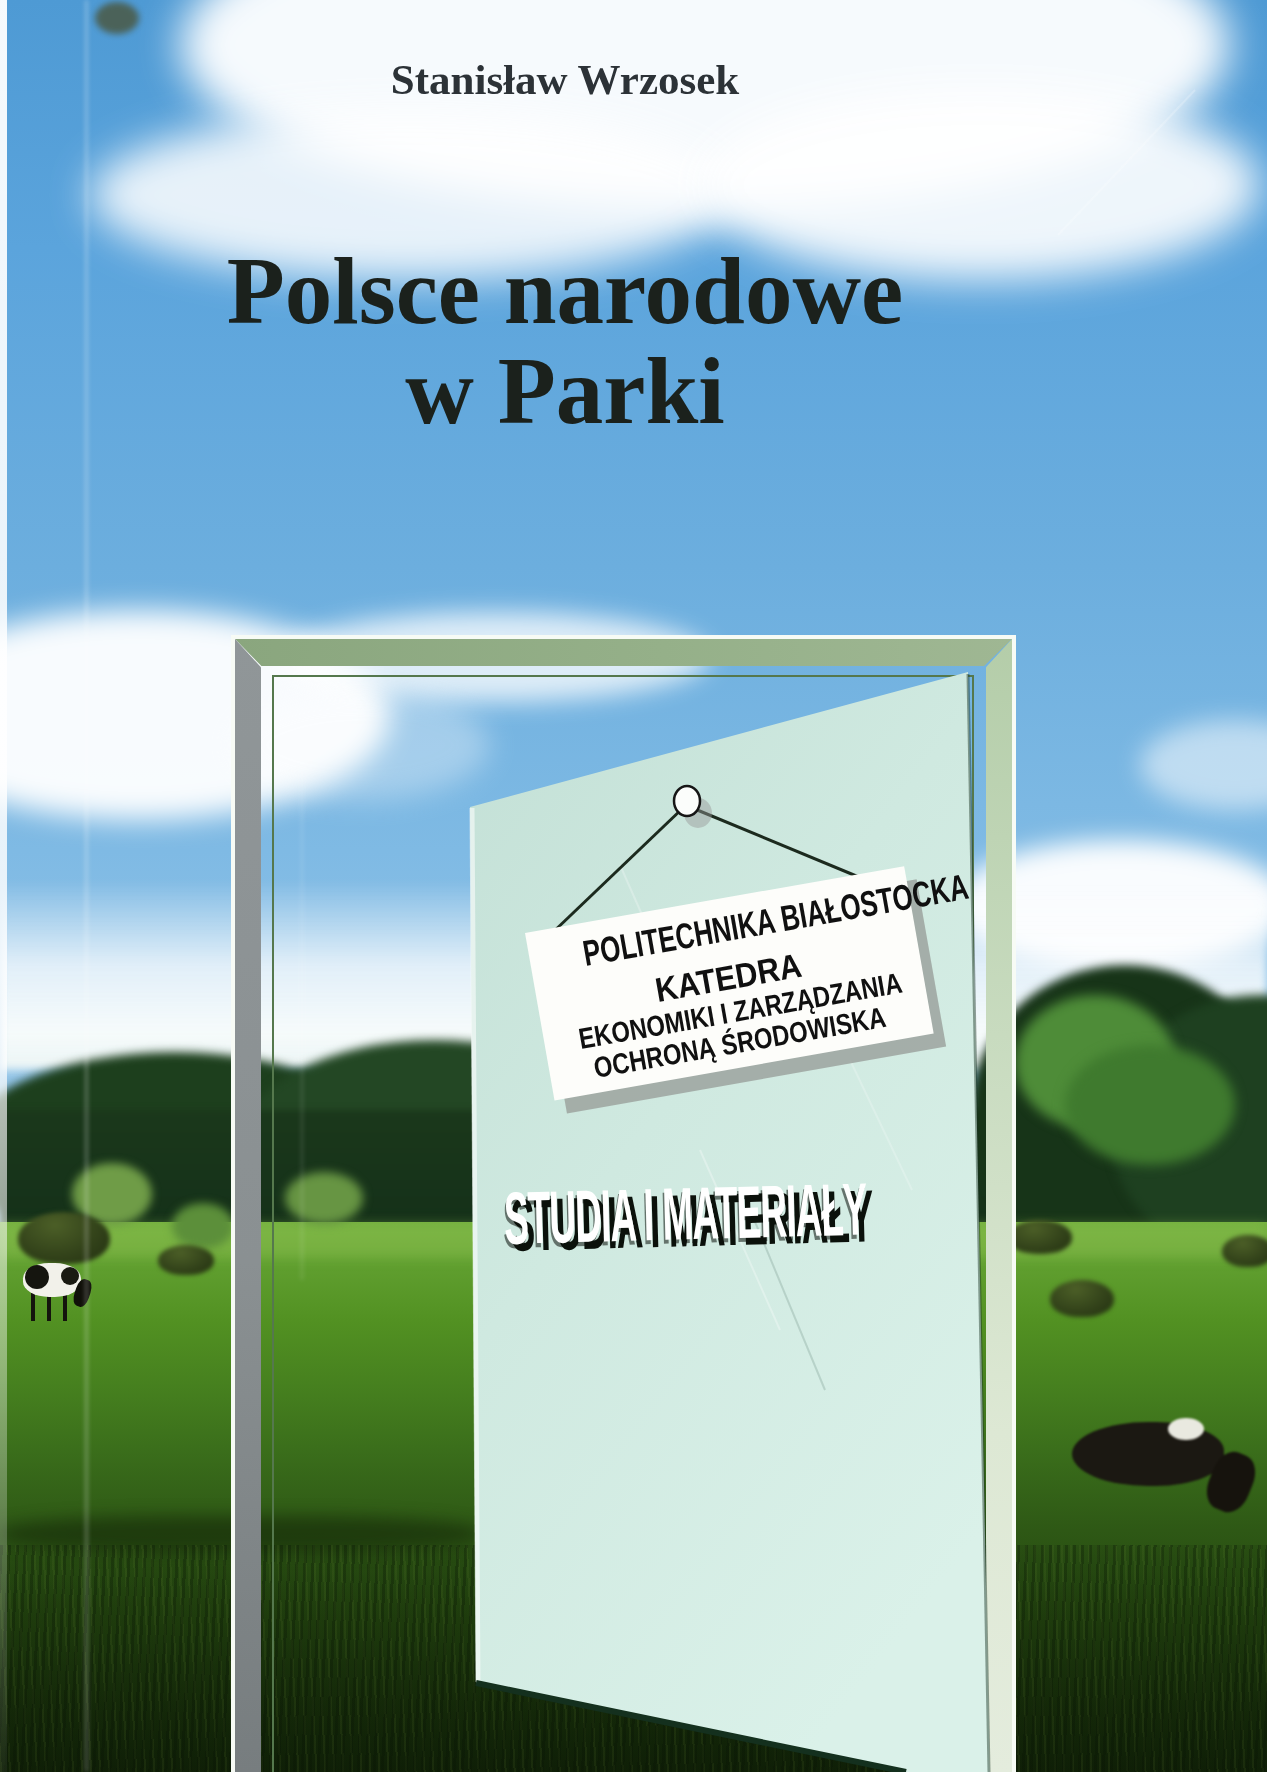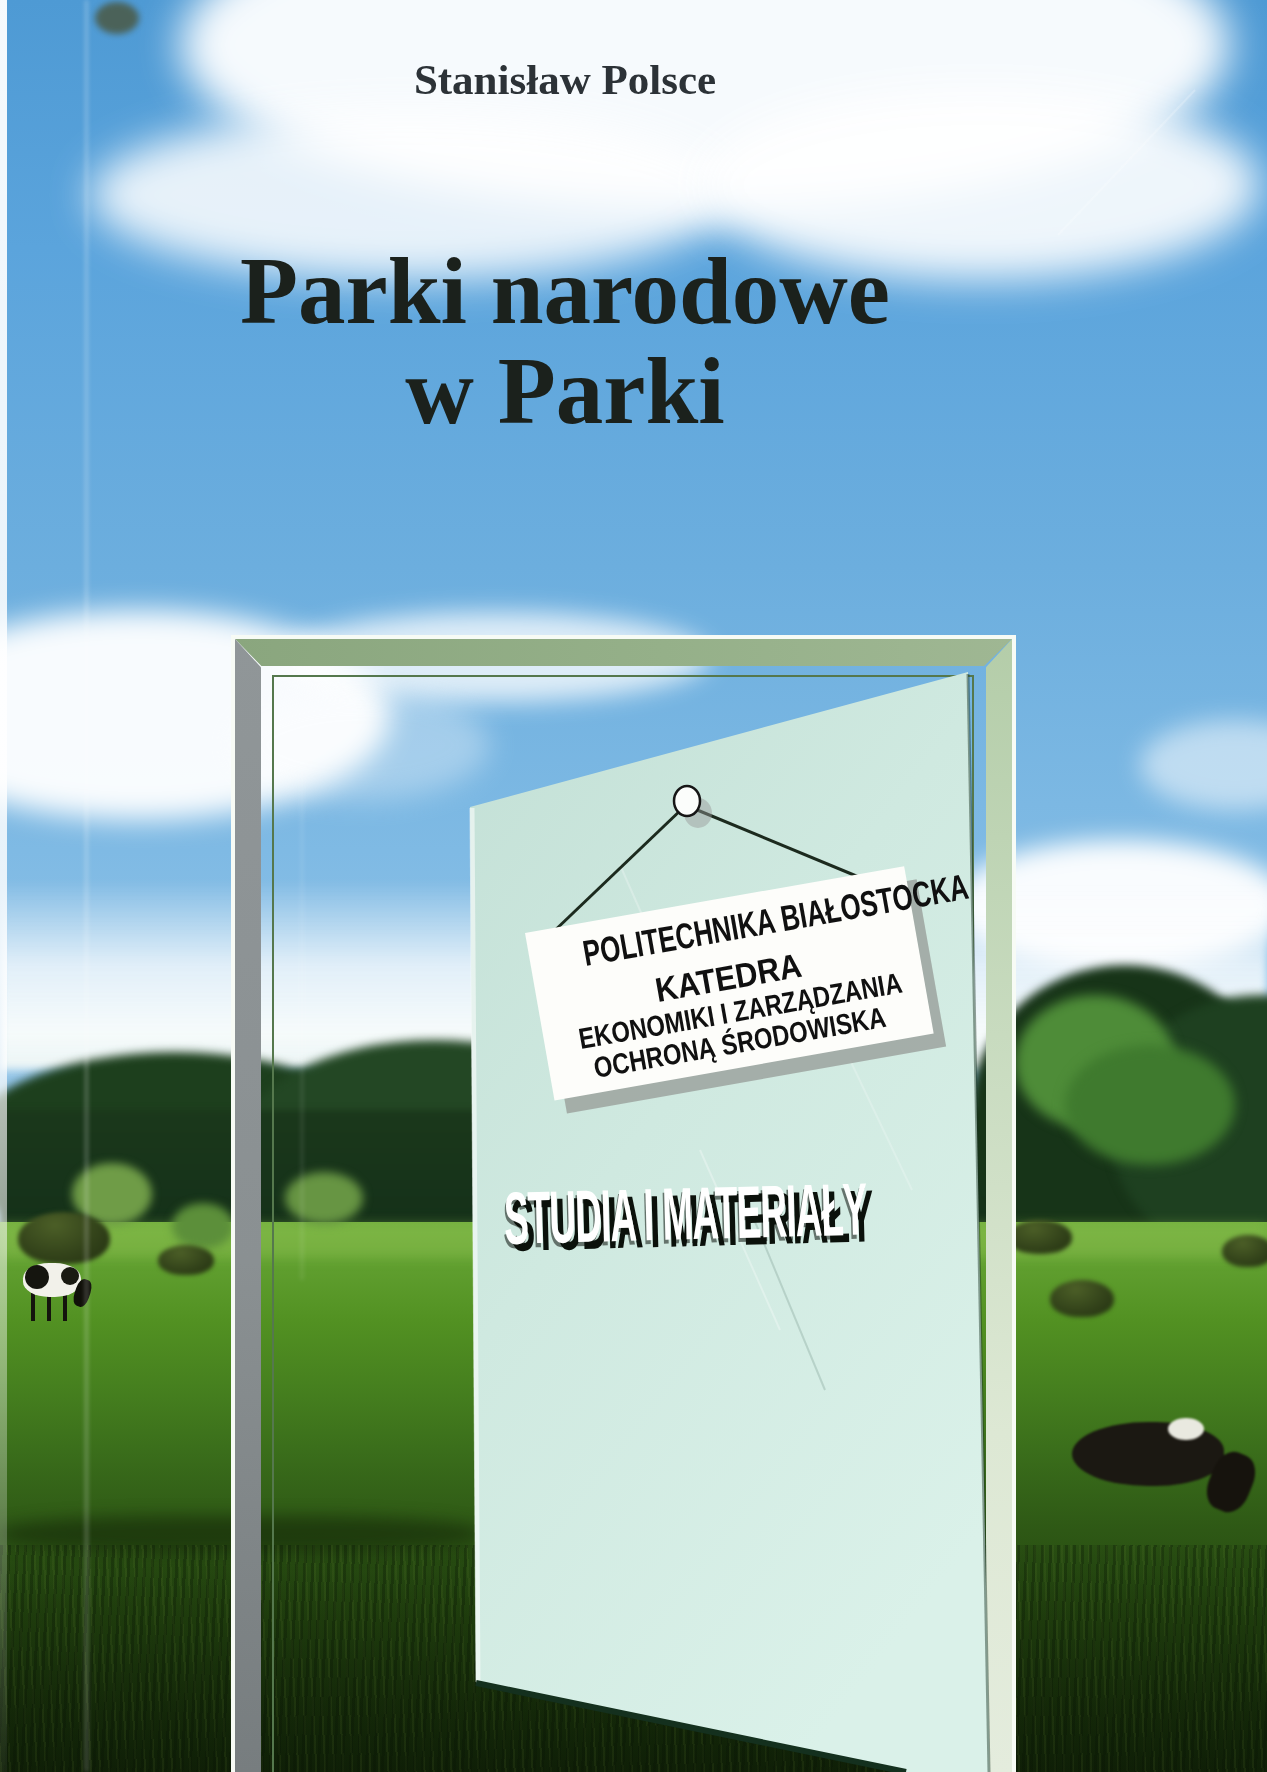--- a/index.html
+++ b/index.html
@@ -179,20 +179,20 @@
   <div class="sign z30">
     <div class="sign-l1">POLITECHNIKA BIAŁOSTOCKA</div>
     <div class="sign-l2">KATEDRA</div>
     <div class="sign-l3">EKONOMIKI I ZARZĄDZANIA</div>
     <div class="sign-l4">OCHRONĄ ŚRODOWISKA</div>
   </div>
 
   <div class="series z25">STUDIA I MATERIAŁY</div>
 
   <div class="authors z40">
-    <div>Stanisław Polsce</div>
+    <div>Stanisław Wrzosek</div>
   </div>
   <div class="booktitle z40">
-    <div>Parki narodowe</div>
+    <div>Polsce narodowe</div>
     <div>w Parki</div>
   </div>
 
 </div>
 
 </body></html>

